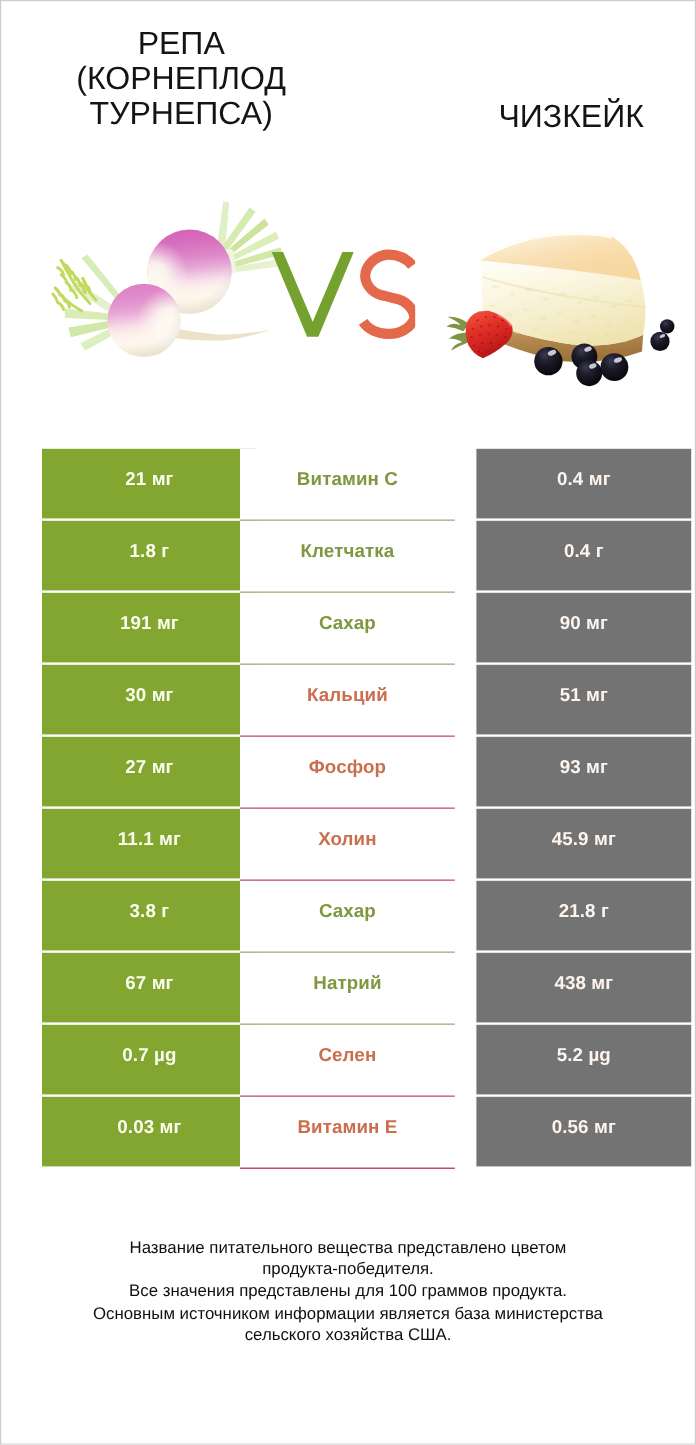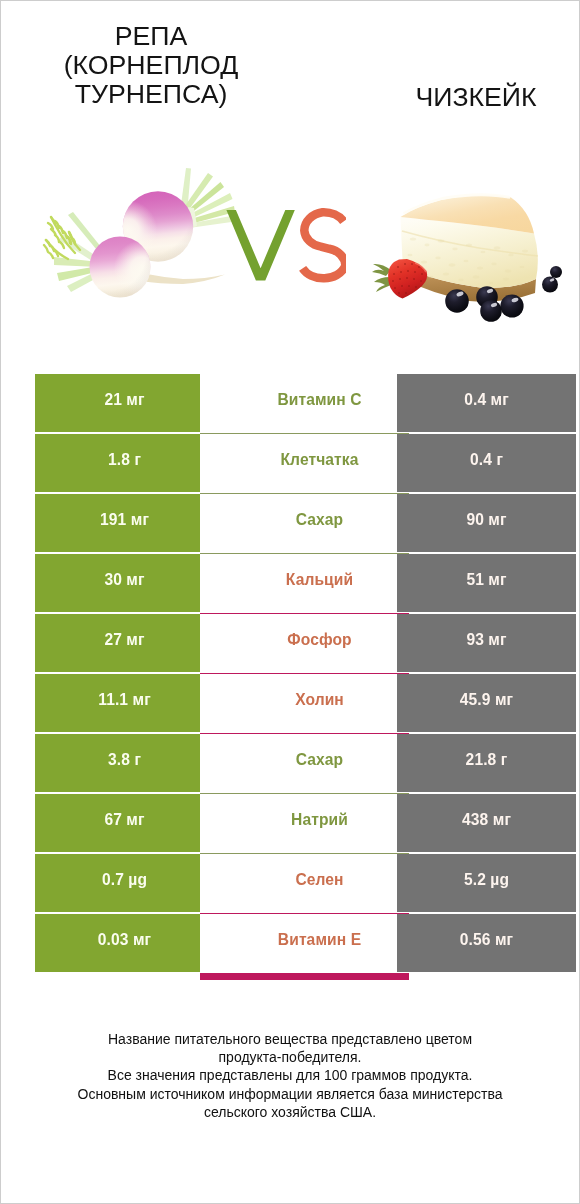--- a/index.html
+++ b/index.html
@@ -25,23 +25,23 @@
 
   
   .tbl{position:absolute;left:20px;top:372.5px;width:537px;}
   .row{position:relative;height:58px;margin-bottom:2px;}
   .cell{position:absolute;top:0;height:58px;line-height:51px;text-align:center;
         font-size:15.6px;font-weight:700;letter-spacing:.1px;
         white-space:nowrap;overflow:hidden;}
   .cell.left {left:0px;  width:179px;background:#82a630;color:#fbfdef;margin-left:14px;}
   .cell.right{left:376px;width:179px;background:#737373;color:#fdf4ee;}
   .cell.mid  {left:179px;width:179px;background:#ffffff;font-size:15.6px;
-              height:59px;line-height:51px;padding-left:30px;}
+              height:59px;line-height:51px;}
   .row.g .cell.mid{color:#7f9740;border-bottom:1px solid #8a9a5e;}
-  .row.o .cell.mid{color:#ca6f4e;border-bottom:7px solid #be185d;}
+  .row.o .cell.mid{color:#ca6f4e;border-bottom:1px solid #be185d;}
 
   
   .foot{position:absolute;left:0;top:1028.5px;width:578px;text-align:center;
         color:#101010;font-size:14px;line-height:18.46px;font-weight:400;}
   .foot div{white-space:nowrap;}
 </style>
 </head>
 <body>
 
 <div class="page">

